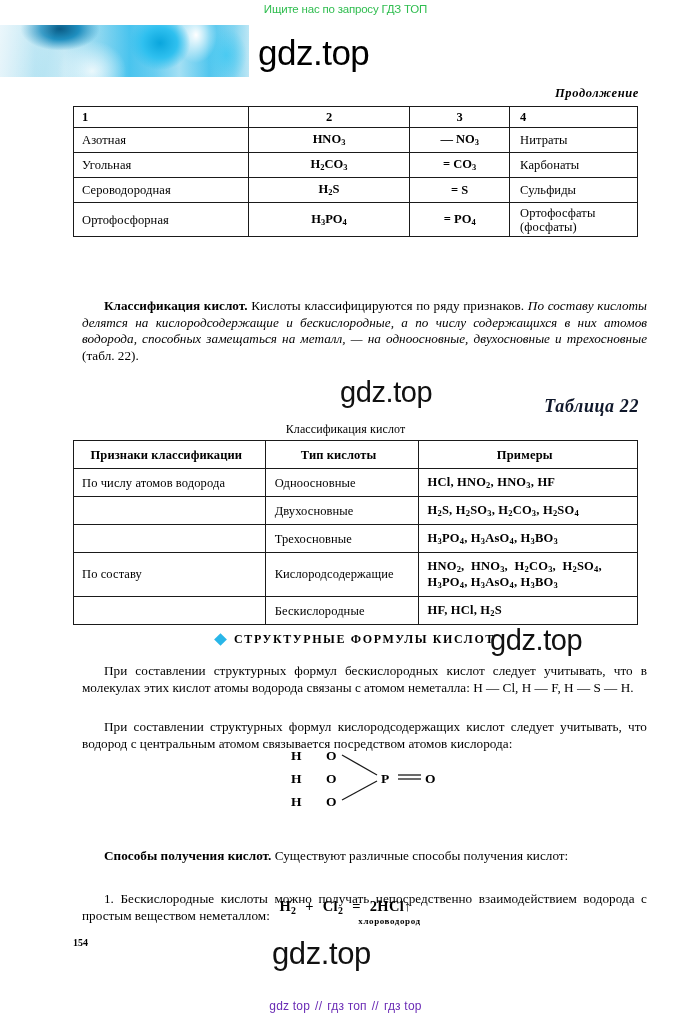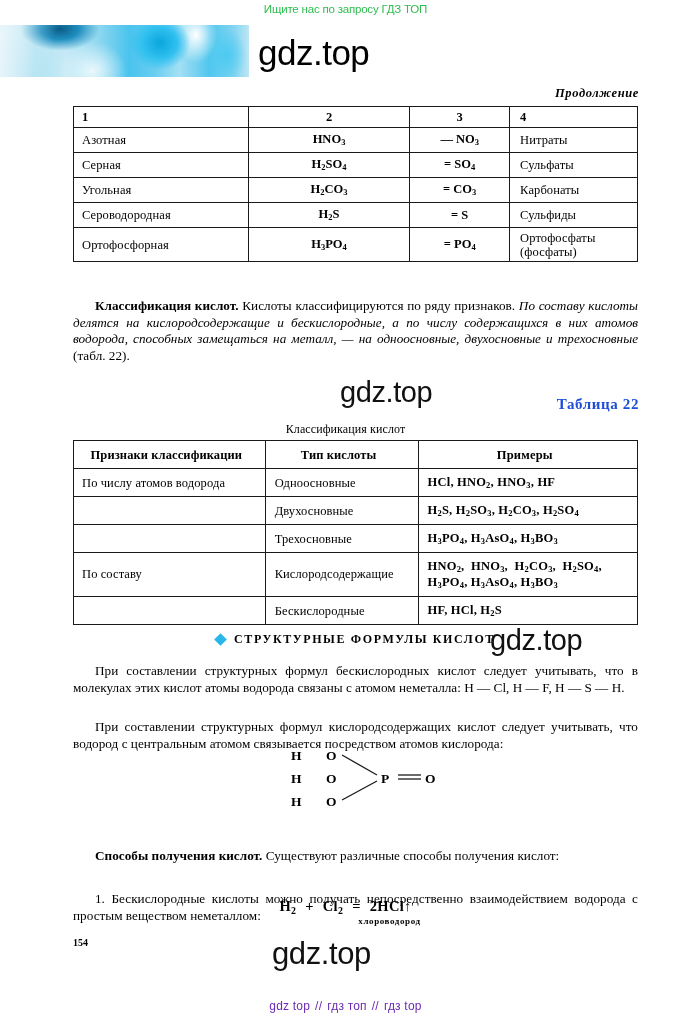--- a/index.html
+++ b/index.html
@@ -67,24 +67,25 @@
     right: 52px; top: 86px;
     font-style: italic;
     font-weight: 700;
     font-size: 12.5px;
     letter-spacing: 0.6px;
     color: #000;
   }
   .tbl-label {
     position: absolute;
     right: 52px; top: 396px;
-    font-weight: 700;
-    font-size: 15px;
+    font-style: italic;
+    font-weight: 700;
+    font-size: 18px;
     letter-spacing: 0.6px;
-    color: #1d4ed8;
+    color: #0f172a;
   }
   .tbl-title {
     position: absolute;
     left: 0; right: 0; top: 422px;
     text-align: center;
     font-weight: 400;
     font-size: 12px;
     letter-spacing: 0.1px;
   }
 
@@ -115,21 +116,21 @@
   #table-class td.k2 { width: 153px; text-align: left; padding-left: 9px; letter-spacing: 0.1px; }
   #table-class td.k3 { width: 220px; text-align: left; padding-left: 9px; font-weight: 700; letter-spacing: 0.2px; margin-left: 48px; }
   #table-class td.hdr { text-align: center; font-weight: 700; padding-left: 0; }
   #table-class td.two-line { height: 44px; line-height: 1.22; }
 
   sub { font-size: 0.68em; vertical-align: -0.28em; }
 
   
   .para {
     position: absolute;
-    left: 73px;
+    left: 82px;
     width: 565px;
     font-size: 13.2px;
     line-height: 1.255;
     text-align: justify;
     letter-spacing: 0.02px;
   }
   .para .ind { display: inline-block; width: 22px; }
   .para b { font-weight: 700; }
   .para i { font-style: italic; }
 
@@ -237,26 +238,20 @@
         <td class="c-num c-salt">4</td>
       </tr>
 
       <tr>
         <td class="c-name">Азотная</td>
         <td class="c-formula">HNO<sub>3</sub></td>
         <td class="c-ion">—&nbsp;NO<sub>3</sub></td>
         <td class="c-salt">Нитраты</td>
       </tr>
 
-      <tr>
-        <td class="c-name">Серная</td>
-        <td class="c-formula">H<sub>2</sub>SO<sub>4</sub></td>
-        <td class="c-ion">=&nbsp;SO<sub>4</sub></td>
-        <td class="c-salt">Сульфаты</td>
-      </tr>
 
       <tr>
         <td class="c-name">Угольная</td>
         <td class="c-formula">H<sub>2</sub>CO<sub>3</sub></td>
         <td class="c-ion">=&nbsp;CO<sub>3</sub></td>
         <td class="c-salt">Карбонаты</td>
       </tr>
 
 
       <tr>

